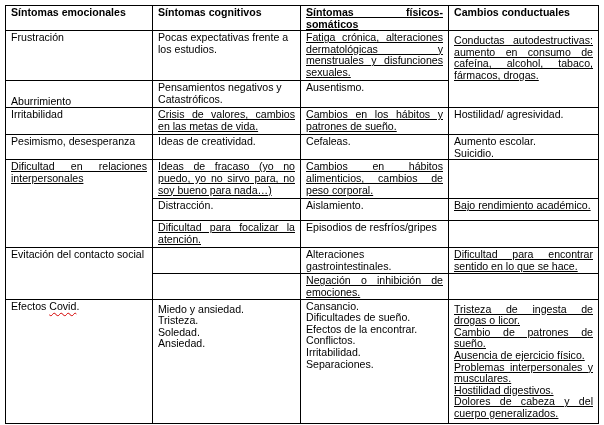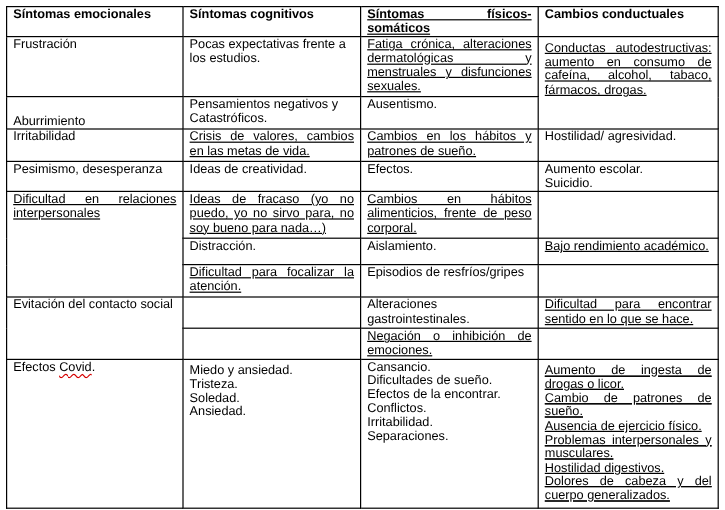--- a/index.html
+++ b/index.html
@@ -50,31 +50,31 @@
   <tr style="height:27px">
     <td>Irritabilidad</td>
     <td class="just">Crisis de valores, cambios en las metas de vida.</td>
     <td class="just">Cambios en los hábitos y patrones de sueño.</td>
     <td>Hostilidad/ agresividad.</td>
   </tr>
 
   <tr style="height:24px">
     <td>Pesimismo, desesperanza</td>
     <td>Ideas de creatividad.</td>
-    <td>Efectos.</td>
+    <td>Cefaleas.</td>
     <td>
       <span class="line">Aumento escolar.</span>
       <span class="line">Suicidio.</span>
     </td>
   </tr>
 
   <tr style="height:39px">
     <td rowspan="3" class="just">Dificultad en relaciones interpersonales</td>
     <td class="just">Ideas de fracaso (yo no puedo, yo no sirvo para, no soy bueno para nada…)</td>
-    <td class="just">Cambios en hábitos alimenticios, frente de peso corporal.</td>
+    <td class="just">Cambios en hábitos alimenticios, cambios de peso corporal.</td>
     <td></td>
   </tr>
   <tr style="height:22px">
     <td>Distracción.</td>
     <td>Aislamiento.</td>
     <td class="just">Bajo rendimiento académico.</td>
   </tr>
   <tr style="height:27px">
     <td class="just">Dificultad para focalizar la atención.</td>
     <td>Episodios de resfríos/gripes</td>
@@ -105,21 +105,21 @@
     </td>
     <td>
       <span class="line">Cansancio.</span>
       <span class="line">Dificultades de sueño.</span>
       <span class="line">Efectos de la encontrar.</span>
       <span class="line">Conflictos.</span>
       <span class="line">Irritabilidad.</span>
       <span class="line">Separaciones.</span>
     </td>
     <td class="just" style="padding-top:4px">
-      <span class="line just">Aumento de ingesta de drogas o licor.</span>
+      <span class="line just">Tristeza de ingesta de drogas o licor.</span>
       <span class="line just">Cambio de patrones de sueño.</span>
       <span class="line">Ausencia de ejercicio físico.</span>
       <span class="line just">Problemas interpersonales y musculares.</span>
       <span class="line">Hostilidad digestivos.</span>
       <span class="line just">Dolores de cabeza y del cuerpo generalizados.</span>
     </td>
   </tr>
 </tbody>
   </table>
 

